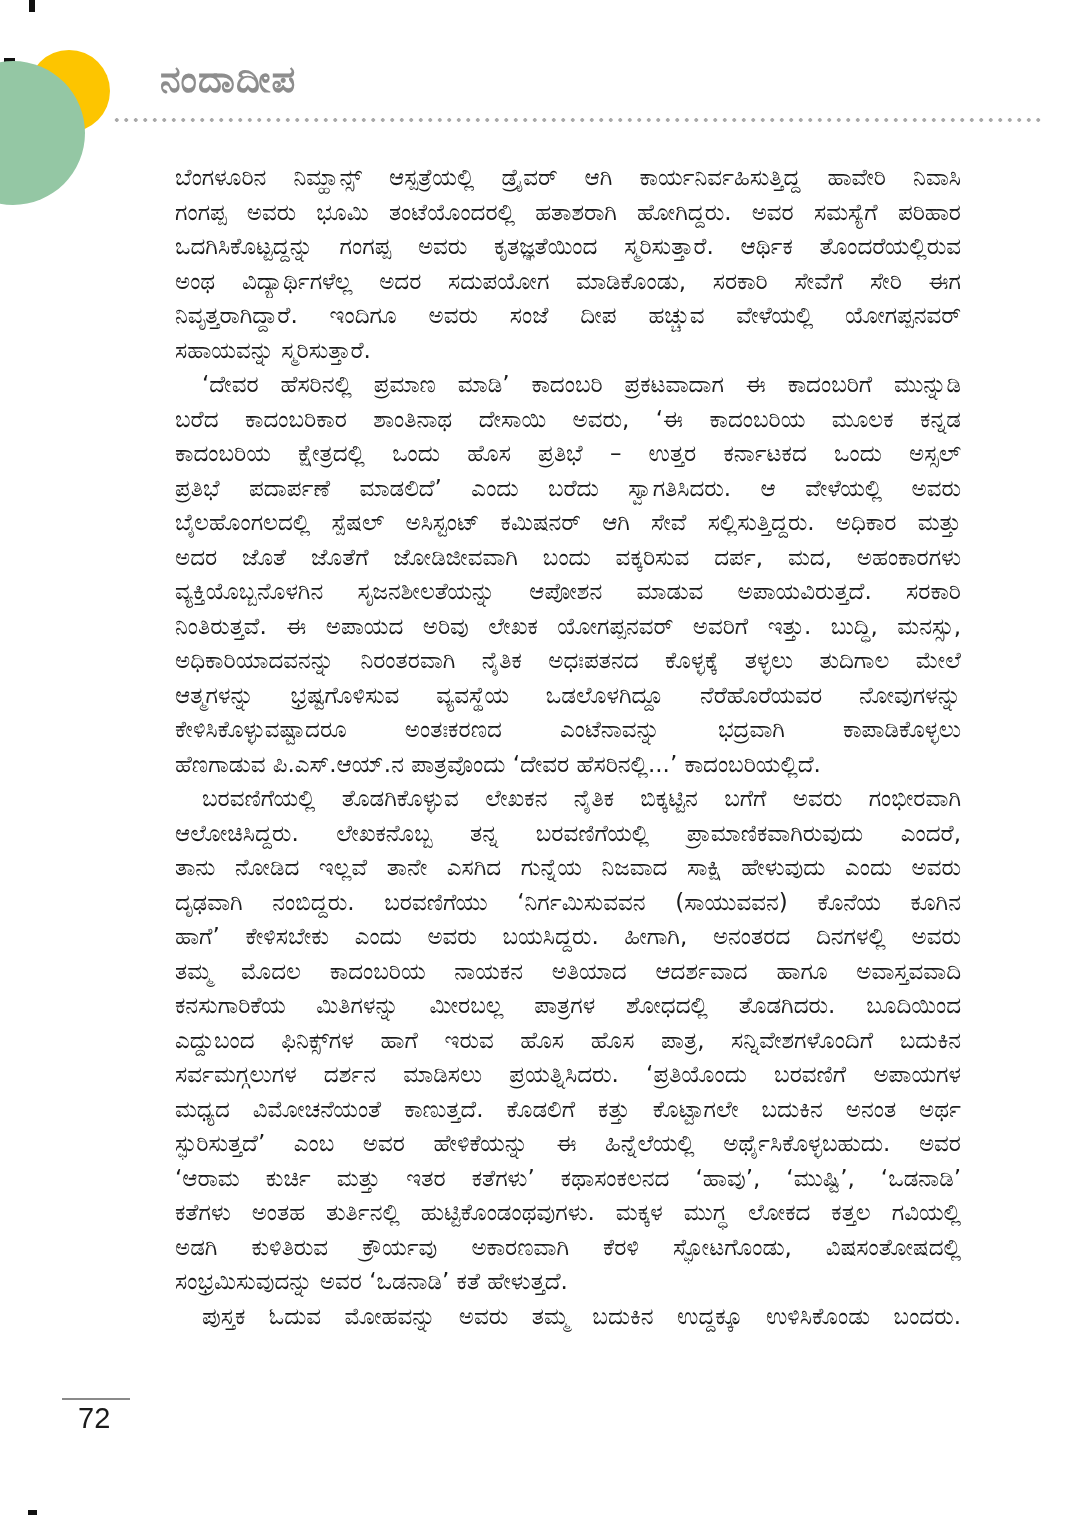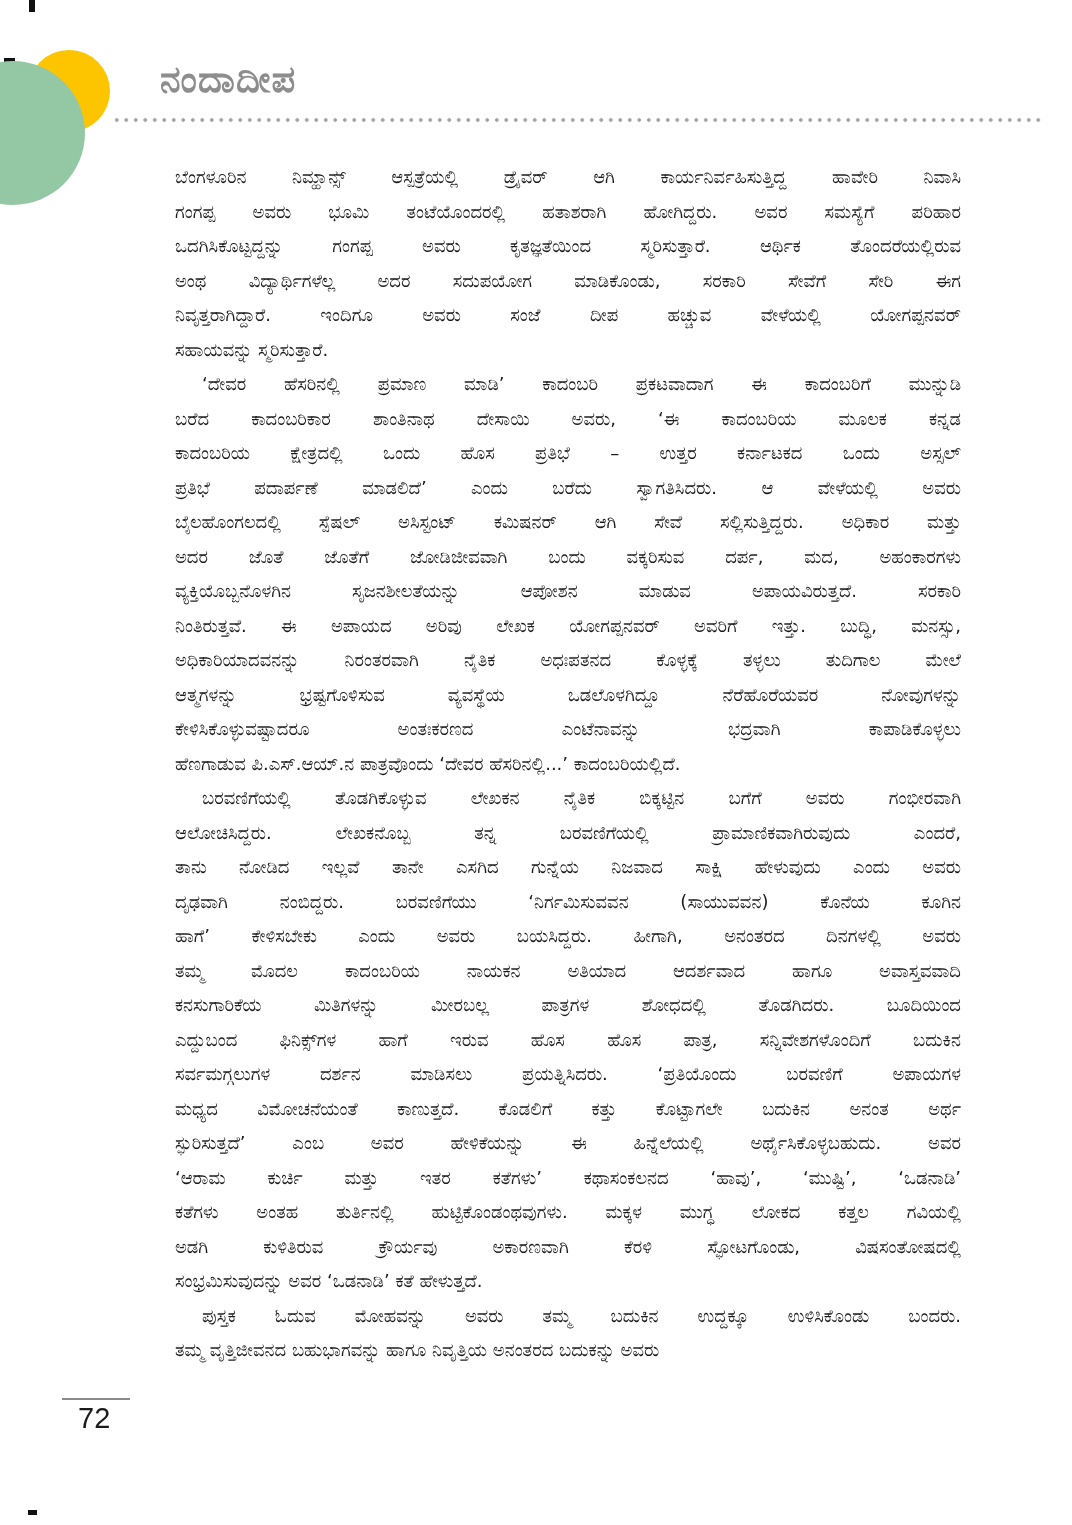--- a/index.html
+++ b/index.html
@@ -35,21 +35,21 @@
     position:absolute;left:112px;top:117px;width:930px;height:6px;
     background-image:radial-gradient(circle, #a8a8a8 1.7px, transparent 2.1px);
     background-size:9.5px 6px;background-repeat:repeat-x;
     z-index:1;
   }
 
   
   .body-text{
     position:absolute;left:175px;top:160px;width:786px;
     color:#1b1b1b;
-    font-size:18px;
+    font-size:23px;
     font-family:"DejaVu Sans", sans-serif;
   }
   .line{
     height:34.5px;line-height:34.5px;
     text-align:justify;text-align-last:justify;
     white-space:normal;overflow:hidden;
   }
   .line.last{text-align-last:left;}
   .para.indent .line:first-child{text-indent:27px;}
 
@@ -113,20 +113,19 @@
         <div class="line">ಸರ್ವಮಗ್ಗಲುಗಳ ದರ್ಶನ ಮಾಡಿಸಲು ಪ್ರಯತ್ನಿಸಿದರು. ‘ಪ್ರತಿಯೊಂದು ಬರವಣಿಗೆ ಅಪಾಯಗಳ</div>
         <div class="line">ಮಧ್ಯದ ವಿಮೋಚನೆಯಂತೆ ಕಾಣುತ್ತದೆ. ಕೊಡಲಿಗೆ ಕತ್ತು ಕೊಟ್ಟಾಗಲೇ ಬದುಕಿನ ಅನಂತ ಅರ್ಥ</div>
         <div class="line">ಸ್ಫುರಿಸುತ್ತದೆ’ ಎಂಬ ಅವರ ಹೇಳಿಕೆಯನ್ನು ಈ ಹಿನ್ನೆಲೆಯಲ್ಲಿ ಅರ್ಥೈಸಿಕೊಳ್ಳಬಹುದು. ಅವರ</div>
         <div class="line">‘ಆರಾಮ ಕುರ್ಚಿ ಮತ್ತು ಇತರ ಕತೆಗಳು’ ಕಥಾಸಂಕಲನದ ‘ಹಾವು’, ‘ಮುಷ್ಟಿ’, ‘ಒಡನಾಡಿ’</div>
         <div class="line">ಕತೆಗಳು ಅಂತಹ ತುರ್ತಿನಲ್ಲಿ ಹುಟ್ಟಿಕೊಂಡಂಥವುಗಳು. ಮಕ್ಕಳ ಮುಗ್ಧ ಲೋಕದ ಕತ್ತಲ ಗವಿಯಲ್ಲಿ</div>
         <div class="line">ಅಡಗಿ ಕುಳಿತಿರುವ ಕ್ರೌರ್ಯವು ಅಕಾರಣವಾಗಿ ಕೆರಳಿ ಸ್ಫೋಟಗೊಂಡು, ವಿಷಸಂತೋಷದಲ್ಲಿ</div>
         <div class="line last">ಸಂಭ್ರಮಿಸುವುದನ್ನು ಅವರ ‘ಒಡನಾಡಿ’ ಕತೆ ಹೇಳುತ್ತದೆ.</div>
       </div>
       <div class="para indent">
         <div class="line">ಪುಸ್ತಕ ಓದುವ ಮೋಹವನ್ನು ಅವರು ತಮ್ಮ ಬದುಕಿನ ಉದ್ದಕ್ಕೂ ಉಳಿಸಿಕೊಂಡು ಬಂದರು.</div>
-        <div class="line last">ತಮ್ಮ ವೃತ್ತಿಜೀವನದ ಬಹುಭಾಗವನ್ನು ಹಾಗೂ ನಿವೃತ್ತಿಯ ಅನಂತರದ ಬದುಕನ್ನು ಅವರು</div>
       </div>
     </main>
 
   <div class="footer-rule"></div>
   <div class="page-number">72</div>
 
 </div>
 
 </body></html>

